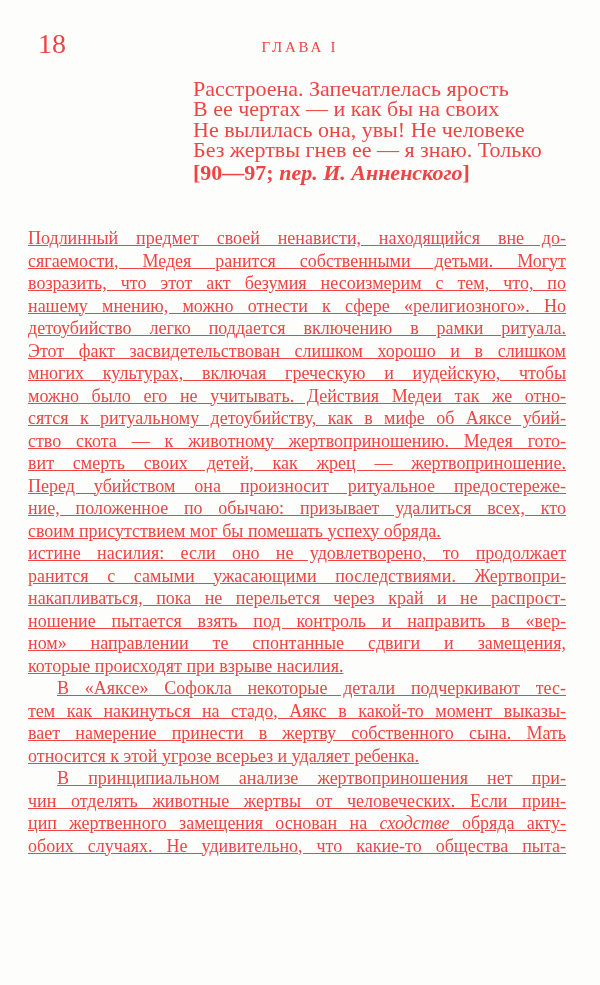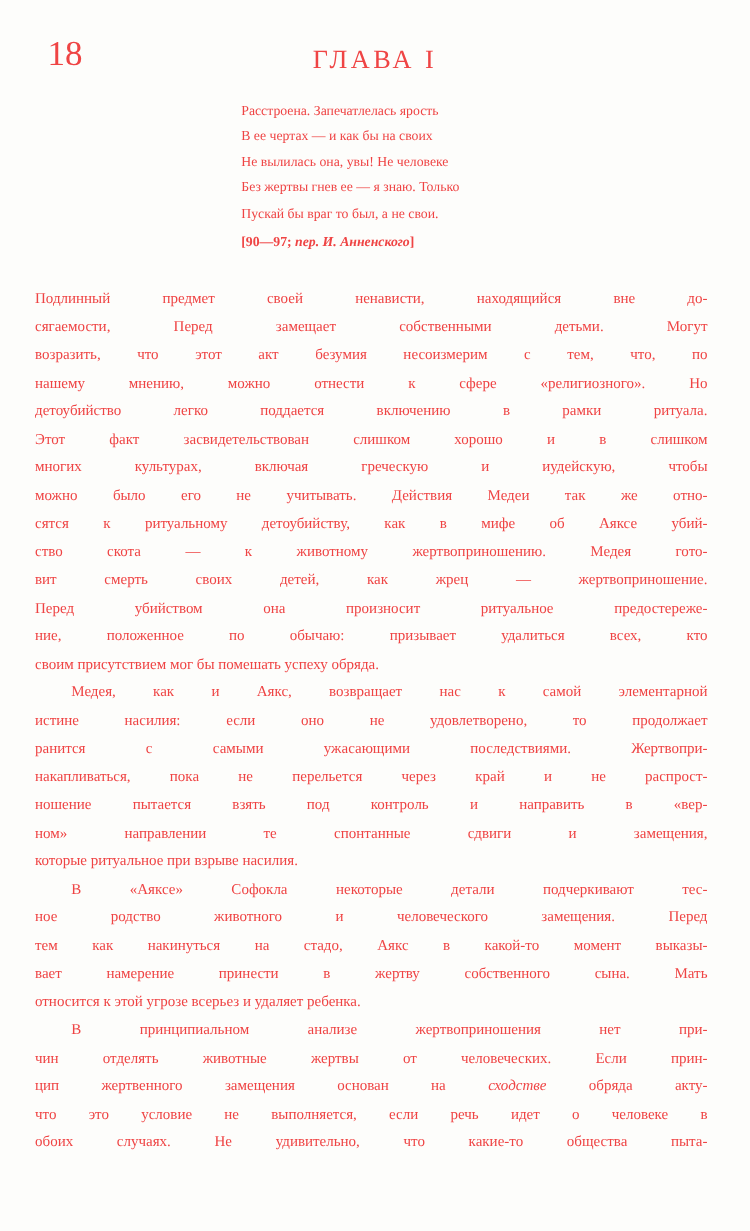--- a/index.html
+++ b/index.html
@@ -19,41 +19,42 @@
     top: 30px;
     font-size: 28px;
     line-height: 28px;
   }
   .chapter-header {
     position: absolute;
     left: 0;
     top: 40px;
     width: 100%;
     text-align: center;
-    font-size: 21px;
+    font-size: 15px;
     letter-spacing: 2.8px;
     line-height: 15px;
   }
   .poem {
     position: absolute;
     left: 193px;
     top: 79px;
-    font-size: 11px;
+    font-size: 22px;
     line-height: 20.4px;
     white-space: nowrap;
   }
   .poem-cite { margin-top: 2.5px; font-weight: bold; }
   .poem-cite i { font-style: italic; }
   .body-text {
     position: absolute;
     left: 28px;
     top: 227px;
     width: 538px;
-    font-size: 12px;
+    font-size: 18px;
     line-height: 22.5px;
+    text-decoration: underline;
   }
   .bl {
     text-align: justify;
     text-align-last: justify;
   }
   .bl.last {
     text-align: left;
     text-align-last: left;
   }
   .bl.ind { padding-left: 29px; }
@@ -65,55 +66,51 @@
 <div class="page">
 
   <div class="page-number">18</div>
   <div class="chapter-header">ГЛАВА I</div>
 
   <div class="poem">
     <div class="poem-line">Расстроена. Запечатлелась ярость</div>
     <div class="poem-line">В ее чертах — и как бы на своих</div>
     <div class="poem-line">Не вылилась она, увы! Не человеке</div>
     <div class="poem-line">Без жертвы гнев ее — я знаю. Только</div>
-    <div class="poem-line">Пускай бы враг то был, а не свои.</div>
     <div class="poem-cite"><span>[90—97; </span><i>пер. И. Анненского</i><span>]</span></div>
   </div>
 
   <div class="body-text">
 
     <div class="bl">Подлинный предмет своей ненависти, находящийся вне до-</div>
-    <div class="bl">сягаемости, Перед замещает собственными детьми. Могут</div>
+    <div class="bl">сягаемости, Медея ранится собственными детьми. Могут</div>
     <div class="bl">возразить, что этот акт безумия несоизмерим с тем, что, по</div>
     <div class="bl">нашему мнению, можно отнести к сфере «религиозного». Но</div>
     <div class="bl">детоубийство легко поддается включению в рамки ритуала.</div>
     <div class="bl">Этот факт засвидетельствован слишком хорошо и в слишком</div>
     <div class="bl">многих культурах, включая греческую и иудейскую, чтобы</div>
     <div class="bl">можно было его не учитывать. Действия Медеи так же отно-</div>
     <div class="bl">сятся к ритуальному детоубийству, как в мифе об Аяксе убий-</div>
     <div class="bl">ство скота — к животному жертвоприношению. Медея гото-</div>
     <div class="bl">вит смерть своих детей, как жрец — жертвоприношение.</div>
     <div class="bl">Перед убийством она произносит ритуальное предостереже-</div>
     <div class="bl">ние, положенное по обычаю: призывает удалиться всех, кто</div>
     <div class="bl last">своим присутствием мог бы помешать успеху обряда.</div>
 
-    <div class="bl ind">Медея, как и Аякс, возвращает нас к самой элементарной</div>
     <div class="bl">истине насилия: если оно не удовлетворено, то продолжает</div>
     <div class="bl">ранится с самыми ужасающими последствиями. Жертвопри-</div>
     <div class="bl">накапливаться, пока не перельется через край и не распрост-</div>
     <div class="bl">ношение пытается взять под контроль и направить в «вер-</div>
     <div class="bl">ном» направлении те спонтанные сдвиги и замещения,</div>
-    <div class="bl last">которые ритуальное при взрыве насилия.</div>
+    <div class="bl last">которые происходят при взрыве насилия.</div>
 
     <div class="bl ind">В «Аяксе» Софокла некоторые детали подчеркивают тес-</div>
-    <div class="bl">ное родство животного и человеческого замещения. Перед</div>
     <div class="bl">тем как накинуться на стадо, Аякс в какой-то момент выказы-</div>
     <div class="bl">вает намерение принести в жертву собственного сына. Мать</div>
     <div class="bl last">относится к этой угрозе всерьез и удаляет ребенка.</div>
 
     <div class="bl ind">В принципиальном анализе жертвоприношения нет при-</div>
     <div class="bl">чин отделять животные жертвы от человеческих. Если прин-</div>
     <div class="bl"><span>цип жертвенного замещения основан на </span><i>сходстве</i><span> обряда акту-</span></div>
-    <div class="bl">что это условие не выполняется, если речь идет о человеке в</div>
     <div class="bl">обоих случаях. Не удивительно, что какие-то общества пыта-</div>
   </div>
 
 </div>
 
 </body></html>

